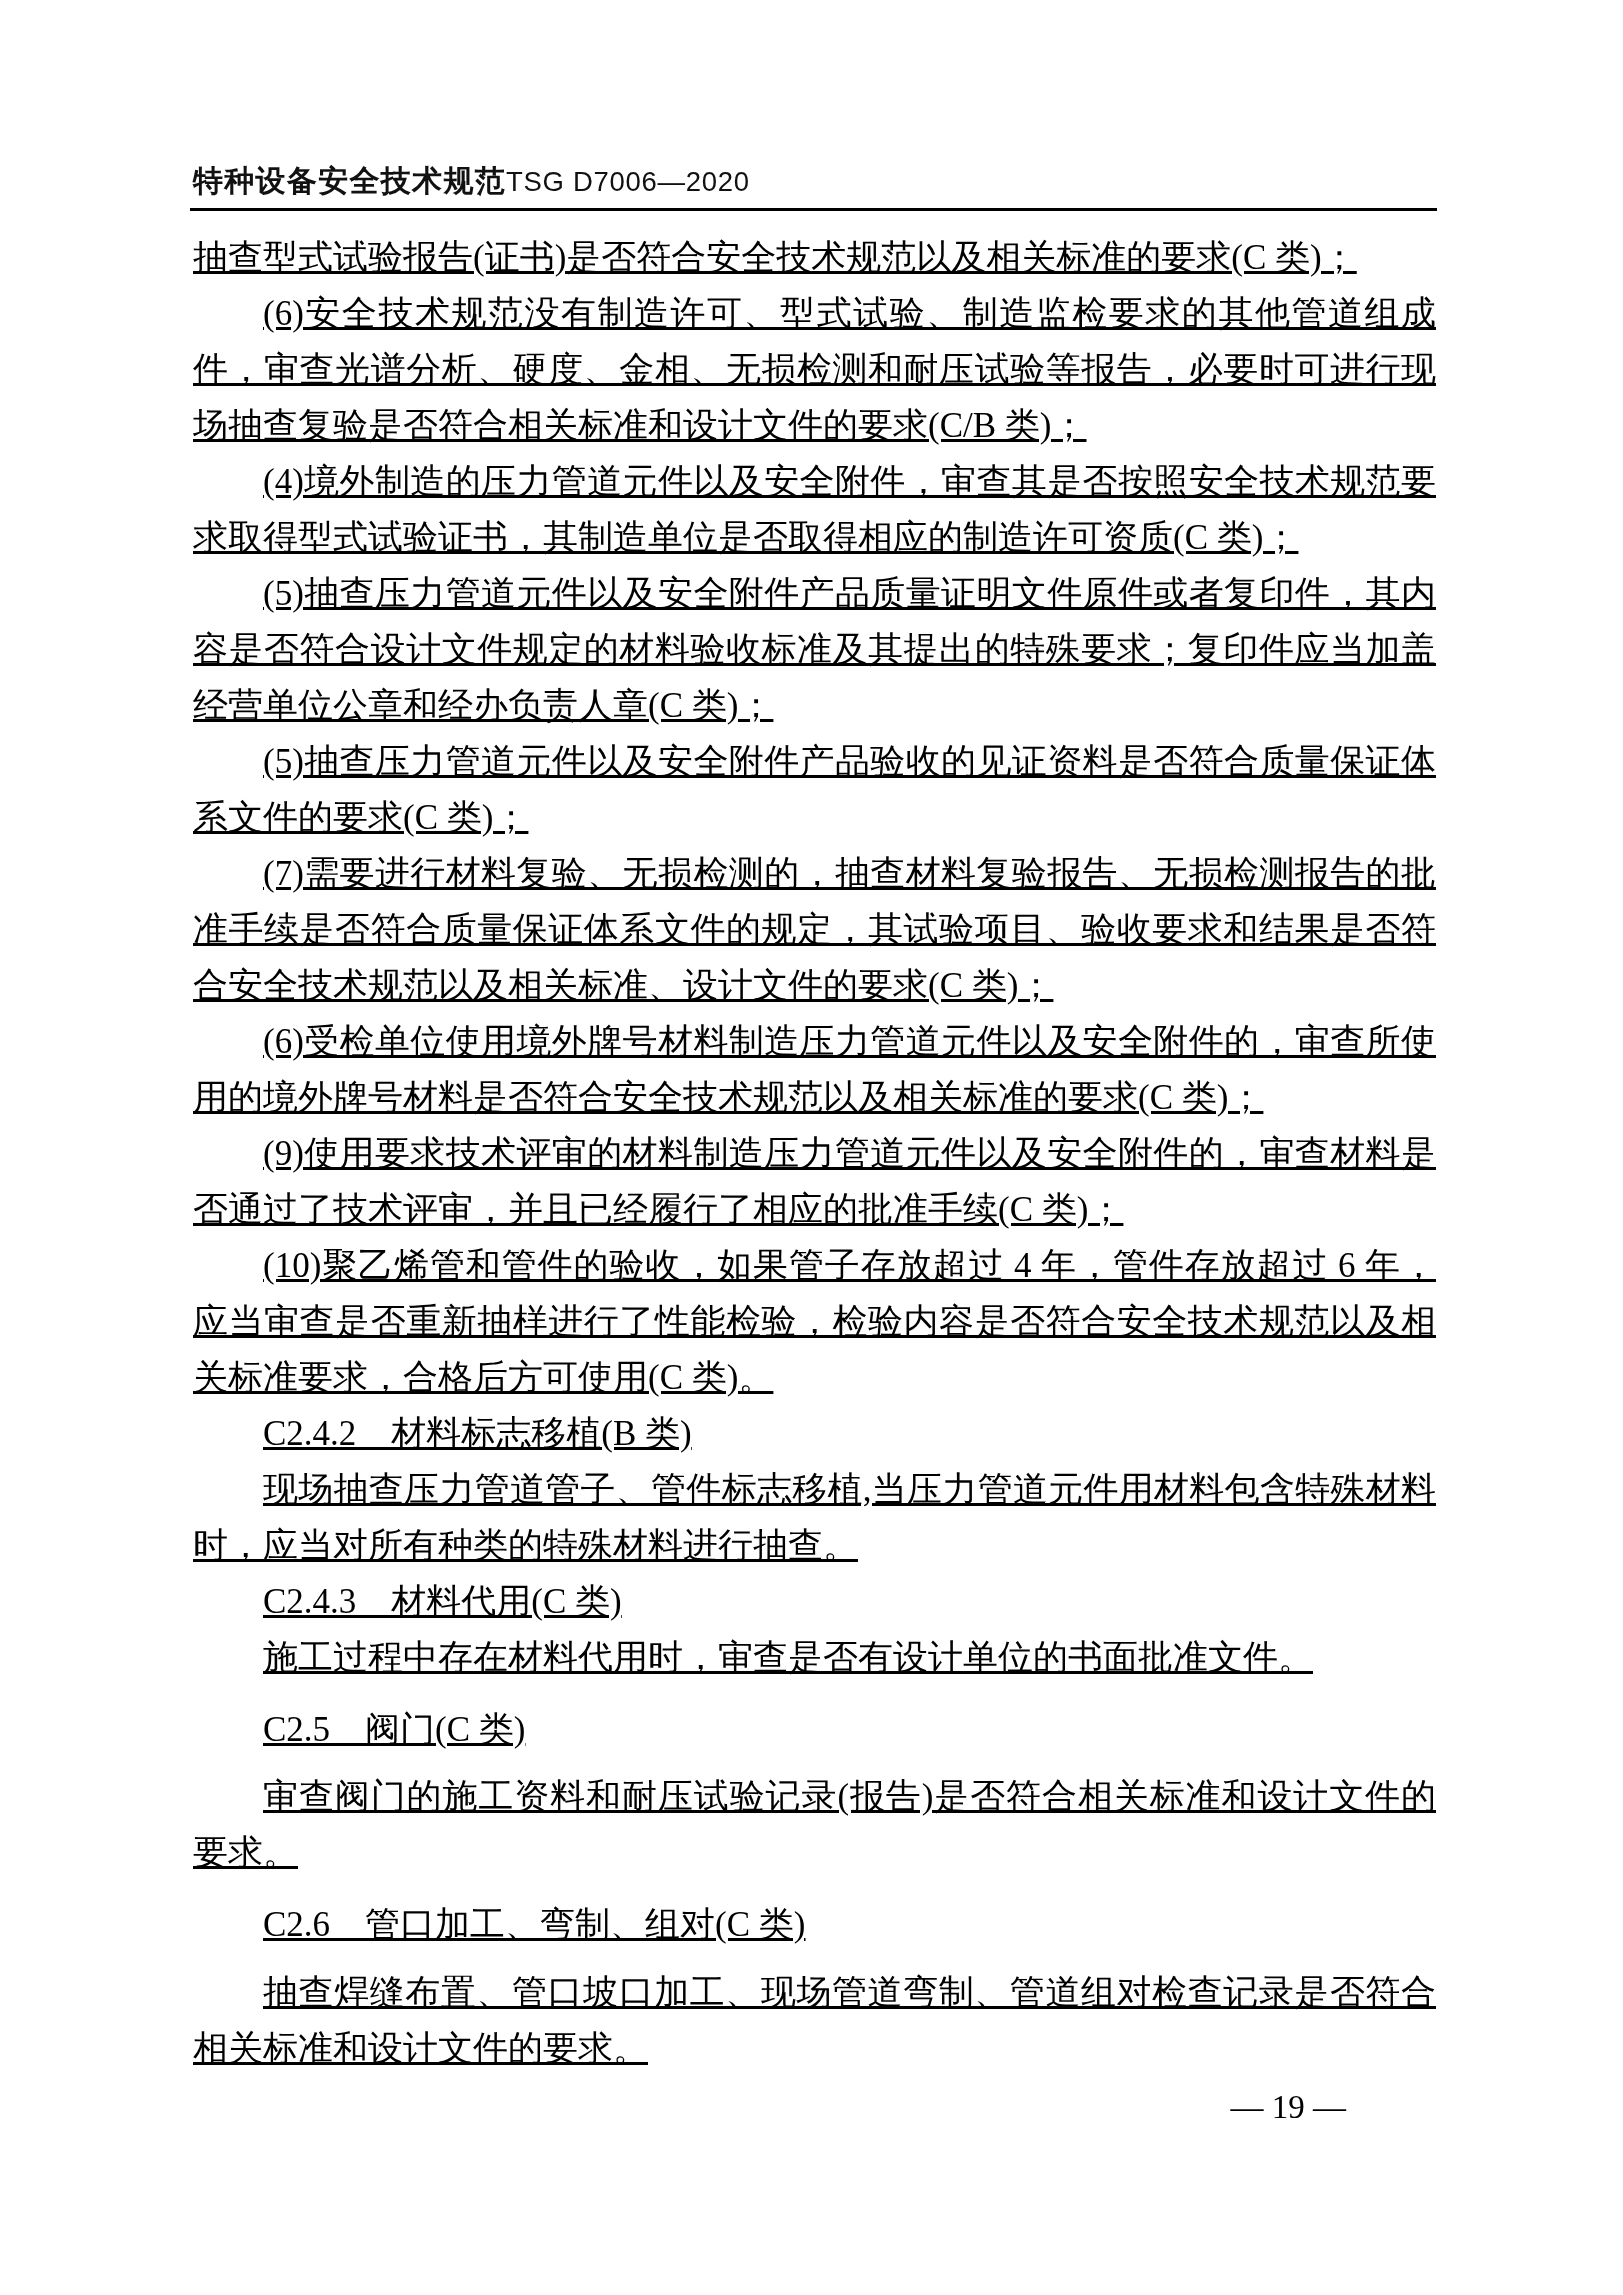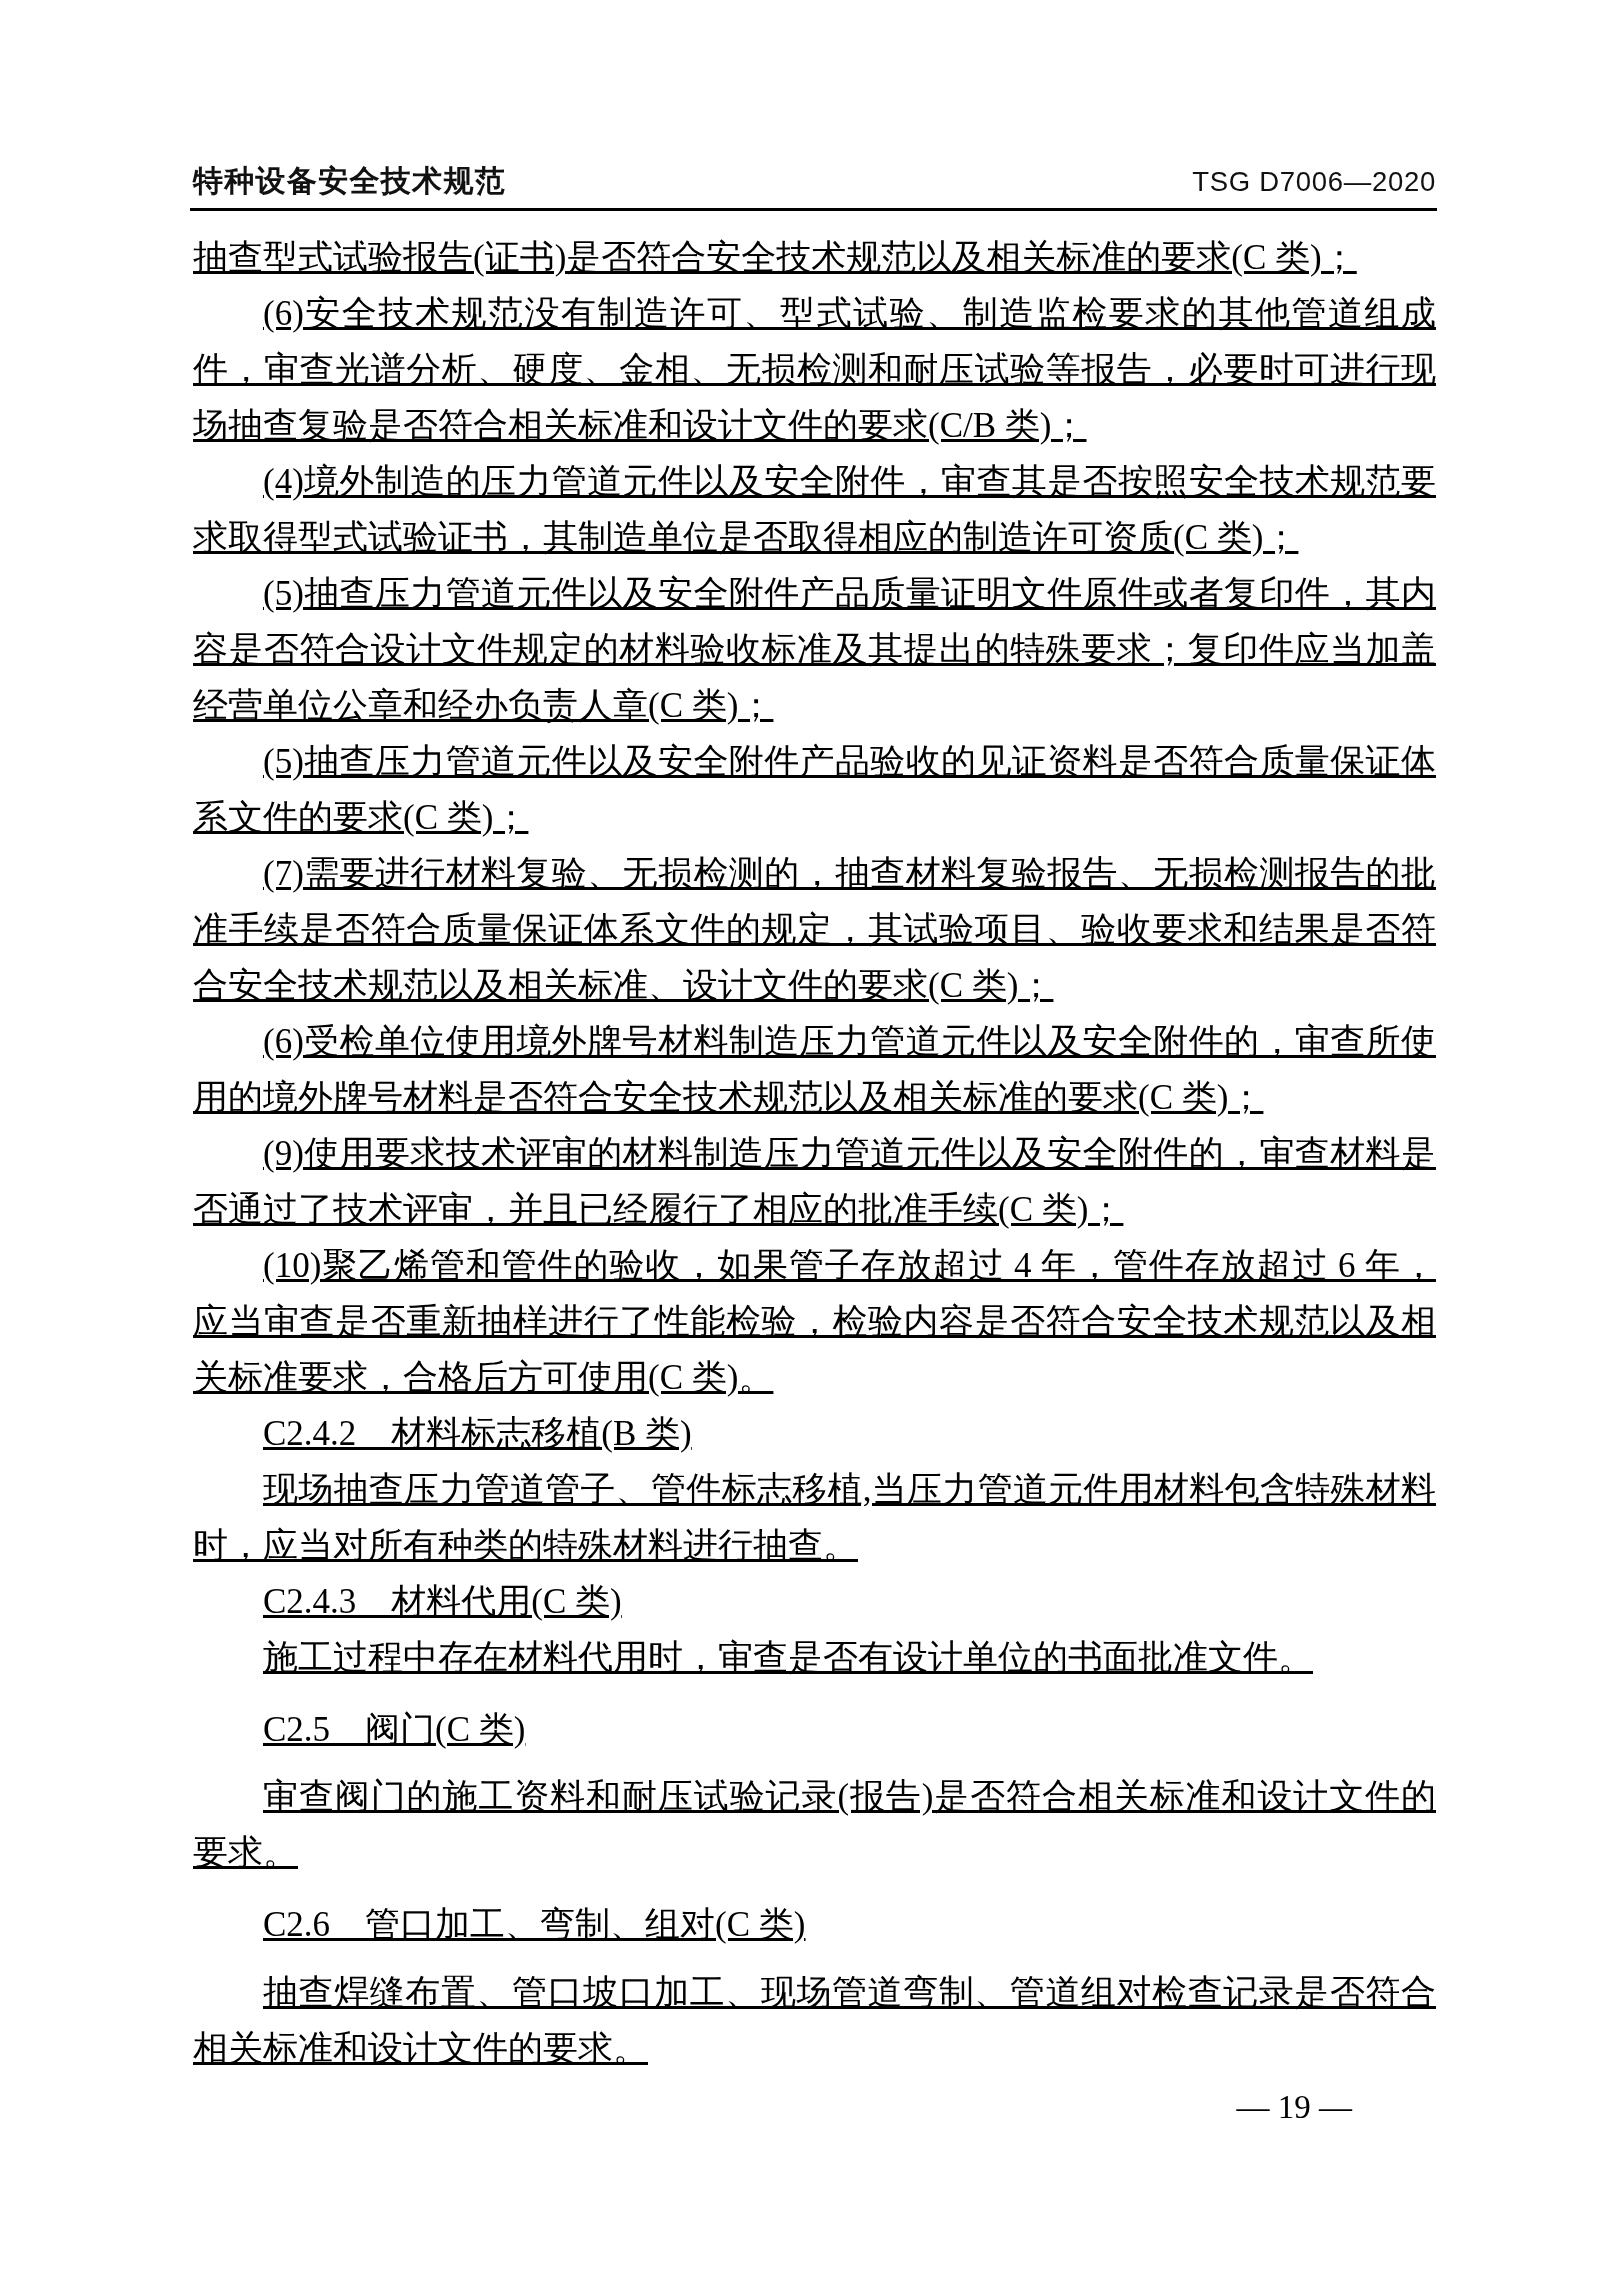--- a/index.html
+++ b/index.html
@@ -12,21 +12,21 @@
     color: #111111;
   }
 
   
   .page-header {
     position: absolute;
     left: 193px;
     width: 1243px;
     top: 161px;
     display: flex;
-    justify-content: space-between;
+    justify-content: flex-start;
     align-items: baseline;
     font-family: "Liberation Sans", sans-serif;
   }
   .header-left {
     font-size: 30px;
     font-weight: bold;
     letter-spacing: 1.3px;
   }
   .header-right {
     font-size: 27.5px;
@@ -67,21 +67,21 @@
   .heading-spaced {
     text-indent: 2em;
     margin-top: 15.7px !important;
     margin-bottom: 11.8px !important;
   }
 
   
   .page-footer {
     position: absolute;
     top: 2089px;
-    right: 271px;
+    right: 277px;
     font-family: "Liberation Serif", serif;
     font-size: 33px;
     color: #000000;
     white-space: pre;
   }
 </style>
 </head>
 <body>
 
 <div class="page-header">

